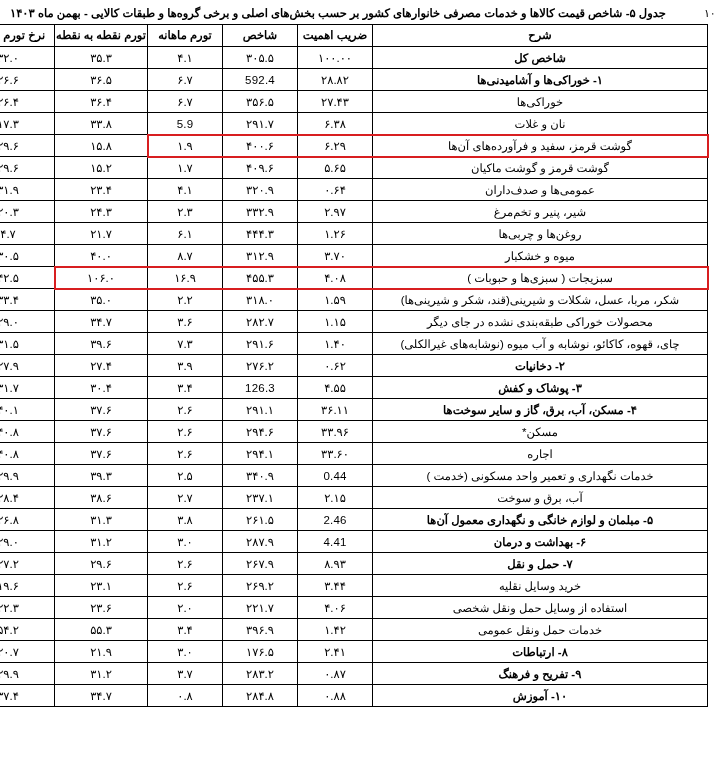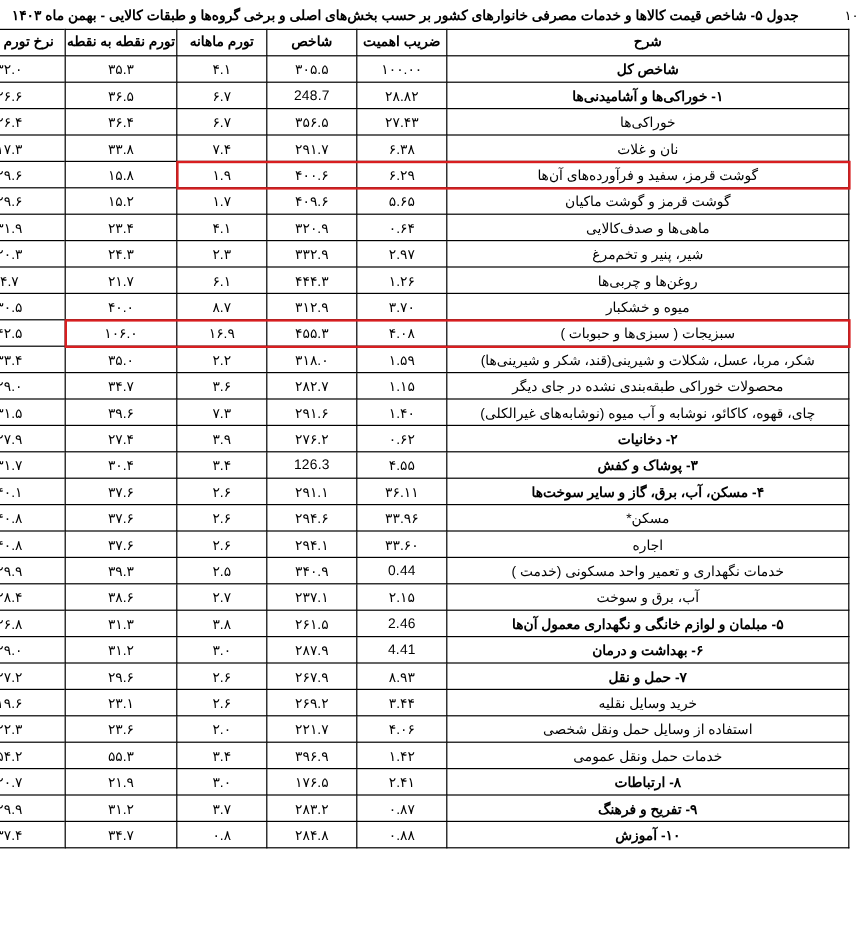--- a/index.html
+++ b/index.html
@@ -131,59 +131,59 @@
           <td class="desc bold">شاخص کل</td>
           <td class="num">۱۰۰.۰۰</td>
           <td class="num">۳۰۵.۵</td>
           <td class="num">۴.۱</td>
           <td class="num">۳۵.۳</td>
           <td class="num">۳۲.۰</td>
         </tr>
         <tr>
           <td class="desc bold">۱- خوراکی‌ها و آشامیدنی‌ها</td>
           <td class="num">۲۸.۸۲</td>
-          <td class="num">248.7</td>
+          <td class="num">592.4</td>
           <td class="num">۶.۷</td>
           <td class="num">۳۶.۵</td>
           <td class="num">۲۶.۶</td>
         </tr>
         <tr>
           <td class="desc">خوراکی‌ها</td>
           <td class="num">۲۷.۴۳</td>
           <td class="num">۳۵۶.۵</td>
           <td class="num">۶.۷</td>
           <td class="num">۳۶.۴</td>
           <td class="num">۲۶.۴</td>
         </tr>
         <tr>
           <td class="desc">نان و غلات</td>
           <td class="num">۶.۳۸</td>
           <td class="num">۲۹۱.۷</td>
-          <td class="num">۷.۴</td>
+          <td class="num">5.9</td>
           <td class="num">۳۳.۸</td>
           <td class="num">۱۷.۳</td>
         </tr>
         <tr>
           <td class="desc">گوشت قرمز، سفید و فرآورده‌های آن‌ها</td>
           <td class="num">۶.۲۹</td>
           <td class="num">۴۰۰.۶</td>
           <td class="num">۱.۹</td>
           <td class="num">۱۵.۸</td>
           <td class="num">۲۹.۶</td>
         </tr>
         <tr>
           <td class="desc">گوشت قرمز و گوشت ماکیان</td>
           <td class="num">۵.۶۵</td>
           <td class="num">۴۰۹.۶</td>
           <td class="num">۱.۷</td>
           <td class="num">۱۵.۲</td>
           <td class="num">۲۹.۶</td>
         </tr>
         <tr>
-          <td class="desc">ماهی‌ها و صدف‌کالایی</td>
+          <td class="desc">عمومی‌ها و صدف‌داران</td>
           <td class="num">۰.۶۴</td>
           <td class="num">۳۲۰.۹</td>
           <td class="num">۴.۱</td>
           <td class="num">۲۳.۴</td>
           <td class="num">۳۱.۹</td>
         </tr>
         <tr>
           <td class="desc">شیر، پنیر و تخم‌مرغ</td>
           <td class="num">۲.۹۷</td>
           <td class="num">۳۳۲.۹</td>

